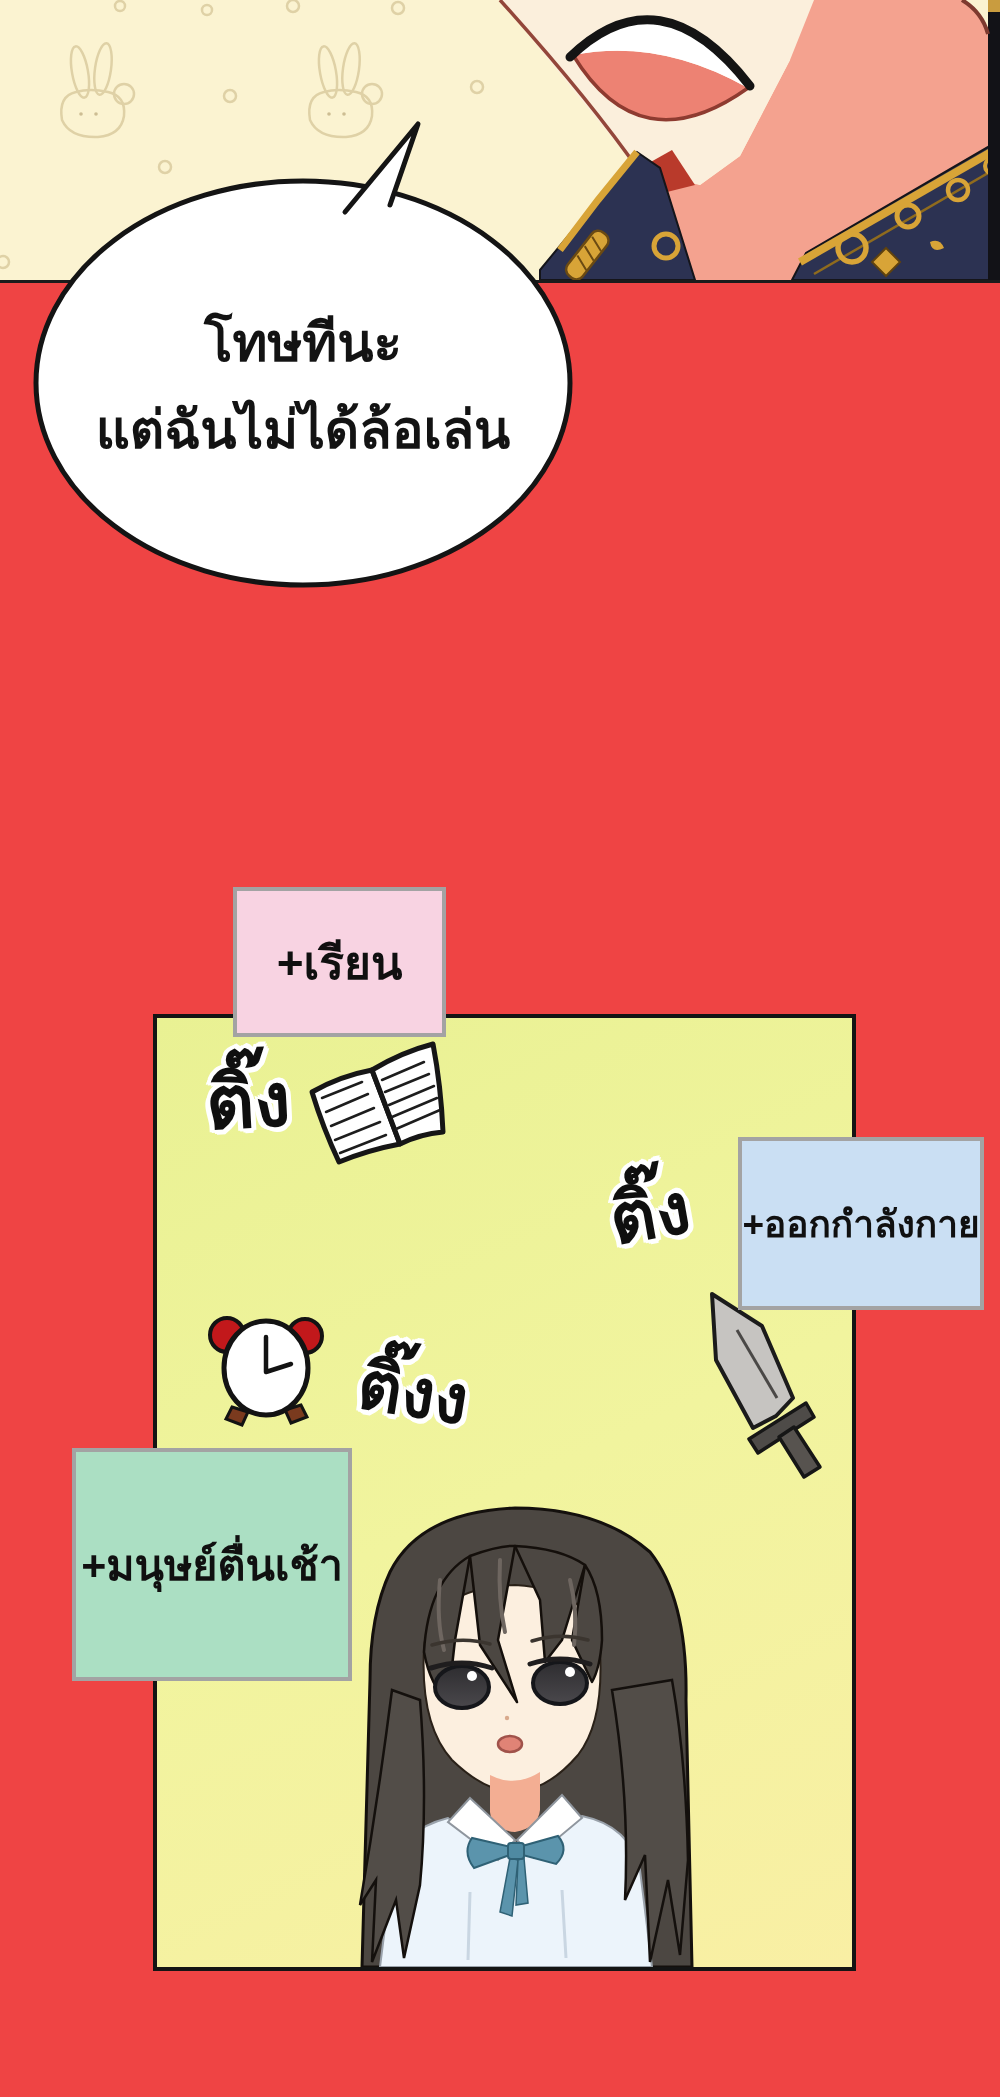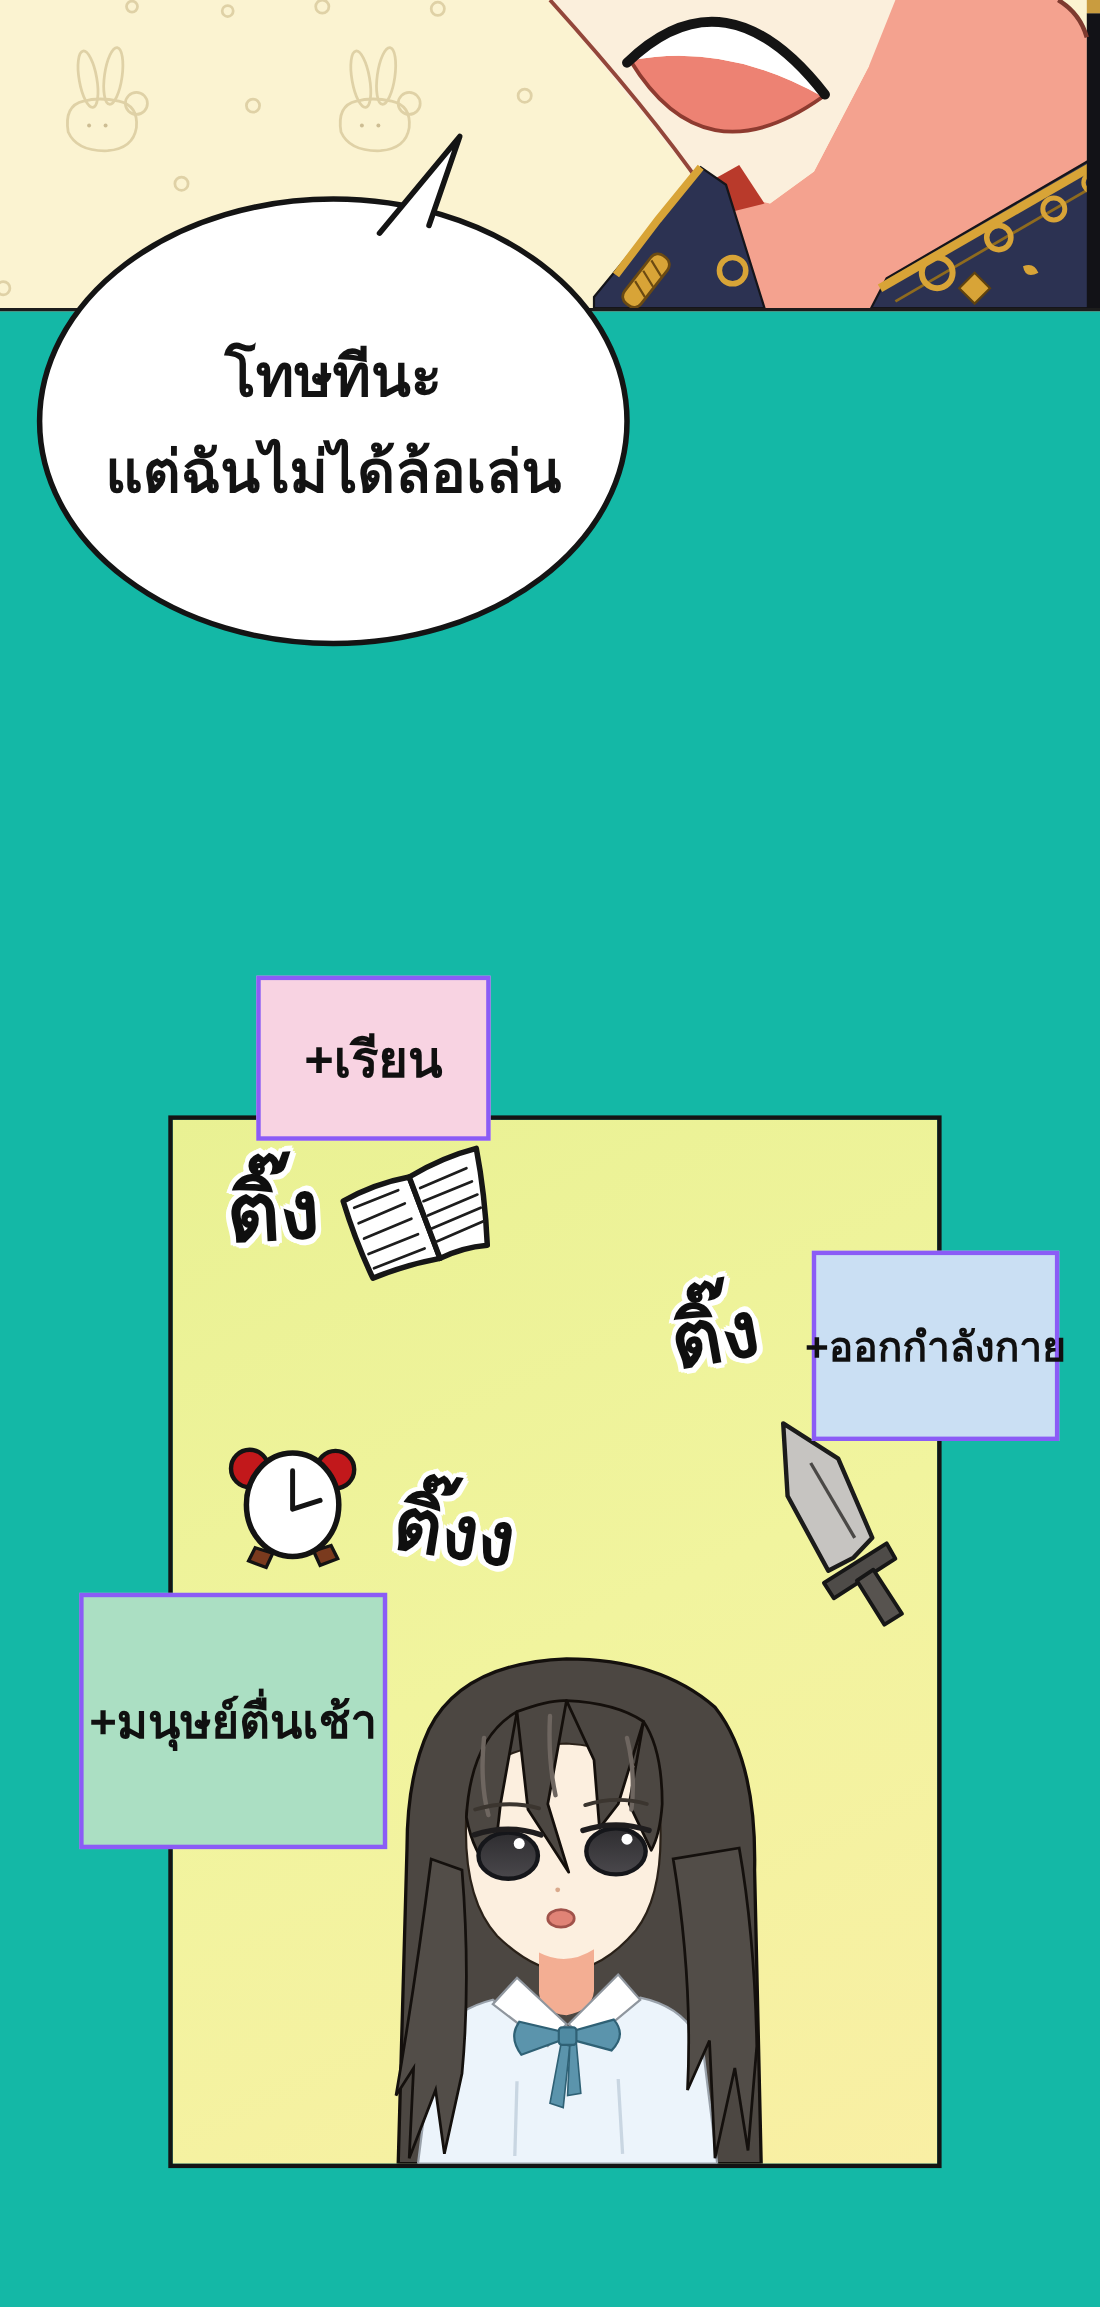--- a/index.html
+++ b/index.html
@@ -1,17 +1,17 @@
 <!DOCTYPE html>
 <html><head>
 <meta charset="utf-8">
 <style>
   html,body{margin:0;padding:0;background:#fff;}
   .page{
-    position:relative;width:1000px;height:2097px;background:#14b8a6;
+    position:relative;width:1000px;height:2097px;background:#ef4444;
     overflow:hidden;font-family:"Liberation Sans","DejaVu Sans",sans-serif;
   }
   
   .panel-top{
     position:absolute;left:0;top:0;width:1000px;height:283px;
     background:#FBF3D1;border-bottom:3px solid #1c1c1c;box-sizing:border-box;
   }
   .panel-top svg{display:block;width:100%;height:100%;}
   
   .bubble-svg{position:absolute;left:0;top:0;width:1000px;height:700px;z-index:4;}
@@ -24,26 +24,26 @@
   
   .panel-main{
     position:absolute;left:153px;top:1014px;width:703px;height:957px;
     border:4px solid #141414;box-sizing:border-box;z-index:1;
     background:linear-gradient(155deg,#E9F193 0%,#F1F49E 50%,#F9EFA4 100%);
     overflow:hidden;
   }
   .panel-main svg{position:absolute;left:0;top:0;width:695px;height:949px;}
   
   .tag{
-    position:absolute;border:4px solid #8b5cf6;box-sizing:border-box;z-index:3;
+    position:absolute;border:4px solid #a3a3a3;box-sizing:border-box;z-index:3;
     display:flex;align-items:center;justify-content:center;
     font-weight:700;color:#101010;white-space:nowrap;
   }
   .tag-study   {left:233px;top:887px; width:213px;height:150px;background:#F8D3E2;font-size:46px;}
-  .tag-exercise{left:738px;top:1137px;width:225px;height:173px;background:#CADFF3;font-size:37px;}
+  .tag-exercise{left:738px;top:1137px;width:246px;height:173px;background:#CADFF3;font-size:37px;}
   .tag-morning {left:72px; top:1448px;width:280px;height:233px;background:#ABDFC3;font-size:43px;}
   
   .sfx{
     position:absolute;z-index:2;font-weight:700;color:#0f0f0f;white-space:nowrap;
     text-shadow:
       4px 0 0 #fff,-4px 0 0 #fff,0 4px 0 #fff,0 -4px 0 #fff,
       3px 3px 0 #fff,-3px -3px 0 #fff,3px -3px 0 #fff,-3px 3px 0 #fff,
       5px 2px 0 #fff,-5px 2px 0 #fff,2px 5px 0 #fff,2px -5px 0 #fff;
   }
   .sfx-1{left:206px;top:1042px;font-size:74px;transform:rotate(-3deg);}

